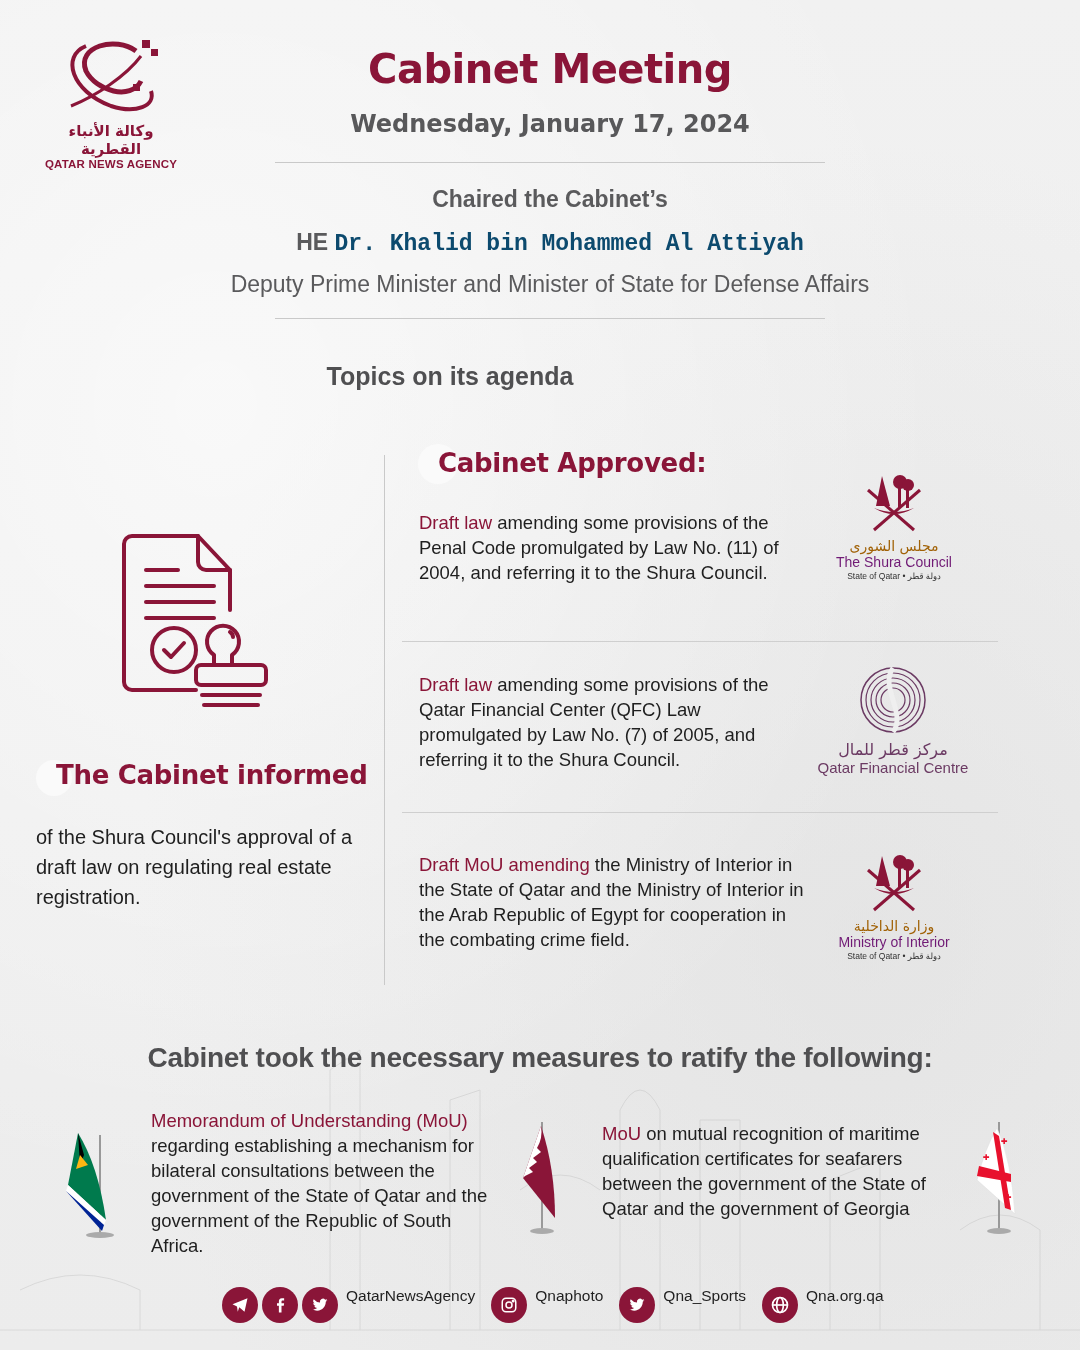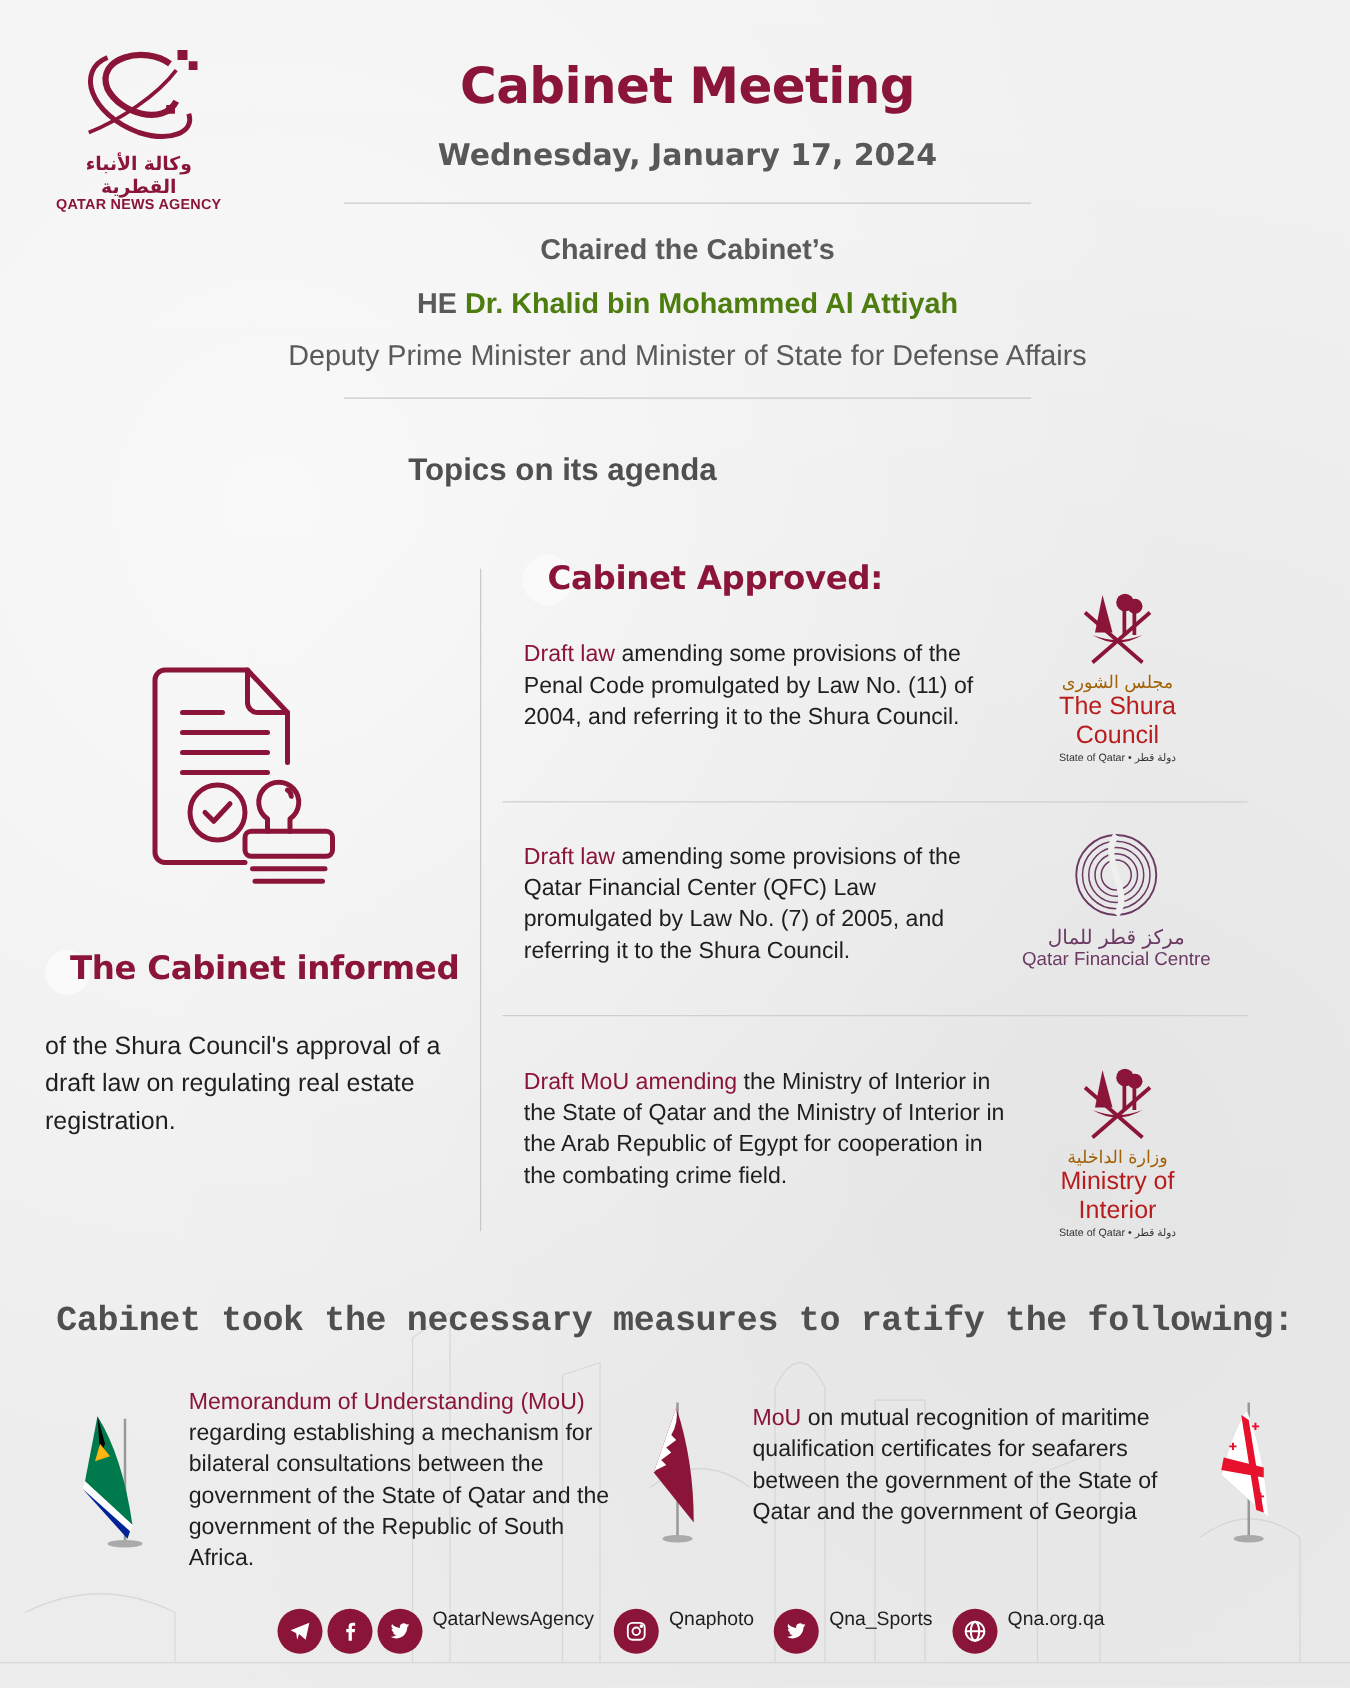--- a/index.html
+++ b/index.html
@@ -25,21 +25,21 @@
   
   #title { left: 0; width: 1100px; top: 46px; text-align: center; font-family: "DejaVu Sans", sans-serif; font-weight: bold; font-size: 40px; color: #8a1538; letter-spacing: -0.5px; }
   #date { left: 0; width: 1100px; top: 110px; text-align: center; font-family: "DejaVu Sans", sans-serif; font-weight: bold; font-size: 24px; color: #58585a; }
   .hr { height: 1px; background: #c9c9c9; }
   #hr1 { left: 275px; top: 162px; width: 550px; }
   #hr2 { left: 275px; top: 318px; width: 550px; }
 
   #chaired { left: 0; width: 1100px; top: 186px; text-align: center; font-family: "Liberation Sans", sans-serif; font-weight: bold; font-size: 23px; color: #5a5a5c; }
   #he-line { left: 0; width: 1100px; top: 229px; text-align: center; font-family: "Liberation Sans", sans-serif; font-weight: bold; font-size: 23px; }
   #he-line .he { color: #5a5a5c; }
-  #he-line .name { color: #4d7c0f; }
+  #he-line .name { color: #0c4a6e; font-family: Liberation Mono, monospace; }
   #position { left: 0; width: 1100px; top: 271px; text-align: center; font-family: "Liberation Sans", sans-serif; font-size: 23px; color: #5a5a5c; }
 
   #topics { left: 0; width: 900px; top: 362px; text-align: center; font-family: "Liberation Sans", sans-serif; font-weight: bold; font-size: 25px; color: #4f4f51; }
 
   
   #vdivider { left: 384px; top: 455px; width: 1px; height: 530px; background: #c9c9c9; }
 
   
   #doc-icon { left: 118px; top: 530px; width: 156px; height: 190px; }
   .bubble { width: 36px; height: 36px; border-radius: 50%; background: #fafafa; }
@@ -56,30 +56,30 @@
   #item1 { left: 419px; top: 510px; width: 380px; }
   #item2 { left: 419px; top: 672px; width: 380px; }
   #item3 { left: 419px; top: 852px; width: 390px; }
   .hsep { height: 1px; background: #cfcfcf; }
   #sep1 { left: 402px; top: 641px; width: 596px; }
   #sep2 { left: 402px; top: 812px; width: 596px; }
 
   
   .org-logo { text-align: center; }
   .org-logo .ar { font-size: 14px; color: #a16207; direction: rtl; margin-top: 2px; }
-  .org-logo .en { font-family: "Liberation Sans", sans-serif; font-size: 20px; color: #b91c1c; }
+  .org-logo .en { font-family: "Liberation Sans", sans-serif; font-size: 14px; color: #701a75; }
   .org-logo .small { font-family: "Liberation Sans", sans-serif; font-size: 8.5px; color: #333; margin-top: 1px; }
   #shura-logo { left: 826px; top: 468px; width: 136px; }
   #qfc-logo { left: 808px; top: 666px; width: 170px; }
   #qfc-logo .en { color: #6b3a63; font-size: 15px; }
   #qfc-logo .ar { color: #6b3a63; font-size: 16px; }
   #moi-logo { left: 826px; top: 848px; width: 136px; }
 
   
-  #ratify-title { left: 0; width: 1080px; top: 1042px; text-align: center; font-family: Liberation Mono, monospace; font-weight: bold; font-size: 28px; color: #4f4f51; letter-spacing: -0.3px; }
+  #ratify-title { left: 0; width: 1080px; top: 1042px; text-align: center; font-family: Liberation Sans, sans-serif; font-weight: bold; font-size: 28px; color: #4f4f51; letter-spacing: -0.3px; }
   #skyline { left: 0; top: 1030px; width: 1080px; height: 320px; opacity: 0.35; }
 
   #mou1 { left: 151px; top: 1108px; width: 350px; font-family: "Liberation Sans", sans-serif; font-size: 18.5px; line-height: 25px; color: #1f1f1f; }
   #mou2 { left: 602px; top: 1121px; width: 360px; font-family: Liberation Sans, sans-serif; font-size: 18.5px; line-height: 25px; color: #1f1f1f; }
   .hl { color: #8a1538; }
 
   .flag { }
   #flag-za { left: 58px; top: 1125px; width: 60px; height: 120px; }
   #flag-qa { left: 515px; top: 1118px; width: 50px; height: 120px; }
   #flag-ge { left: 965px; top: 1118px; width: 60px; height: 120px; }

